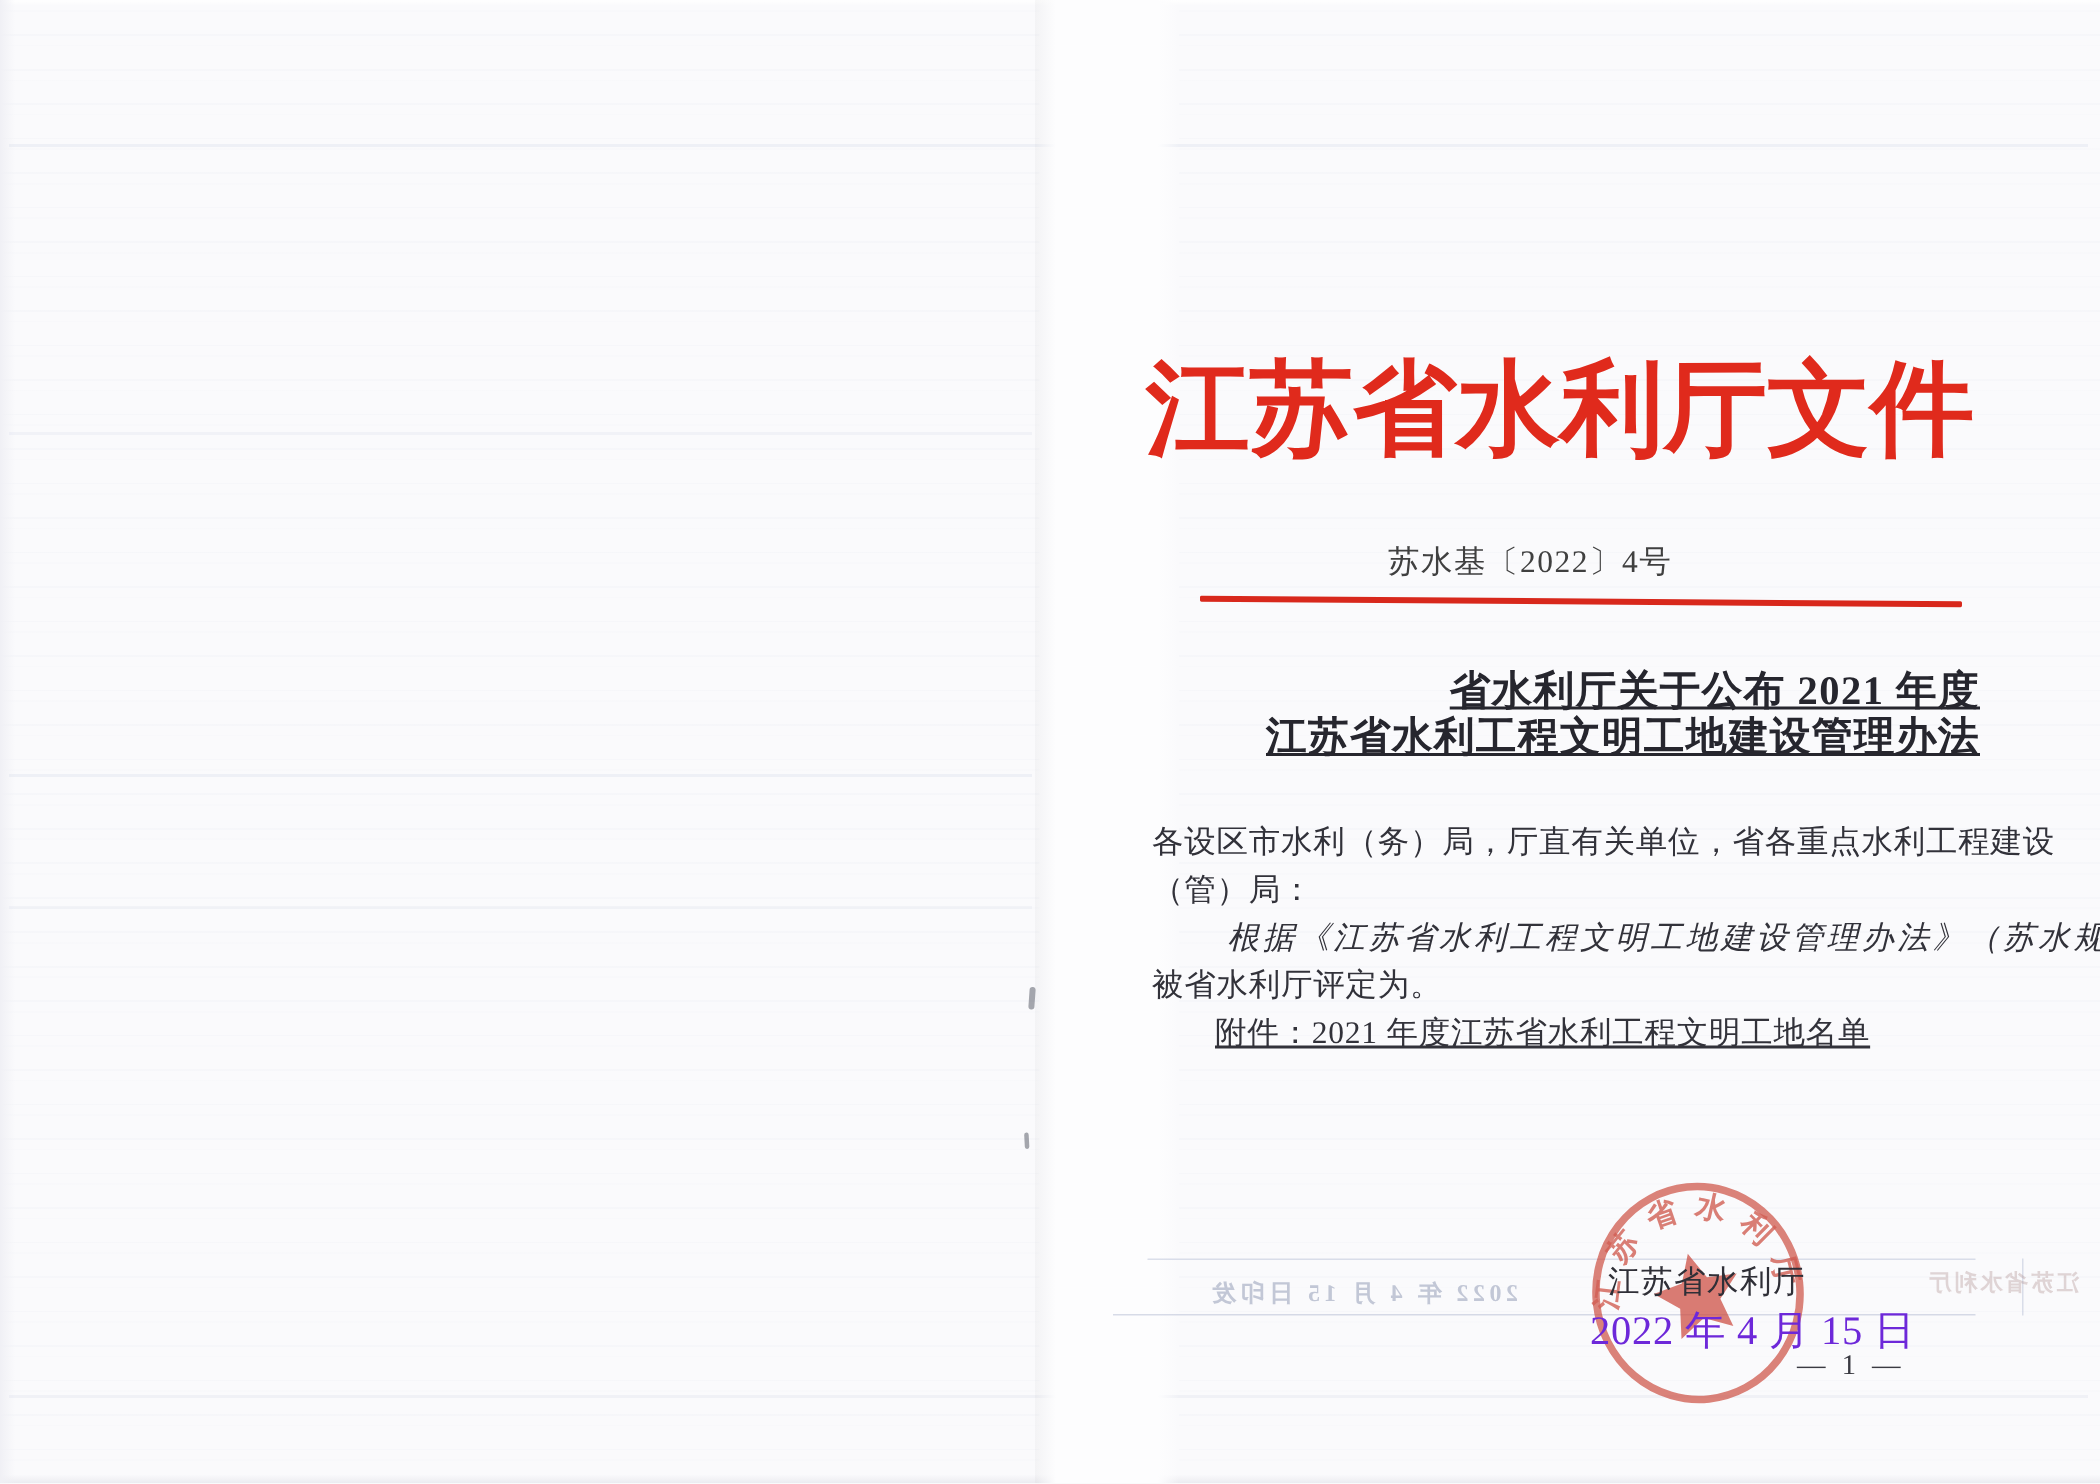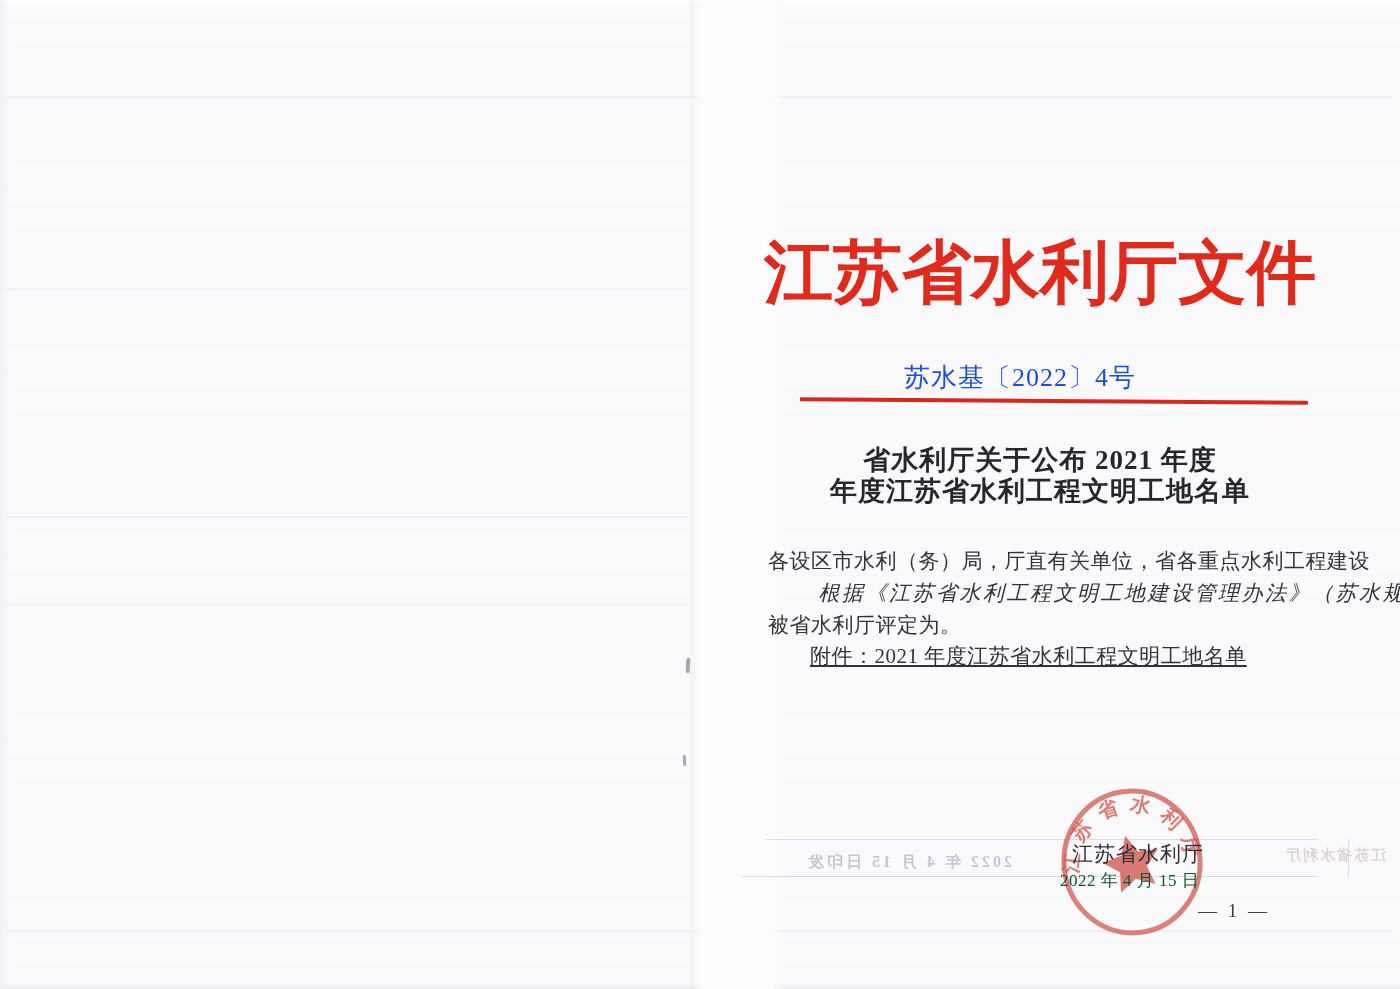--- a/index.html
+++ b/index.html
@@ -44,47 +44,47 @@
 
   
   .org-title {
     position:absolute; left:760px; top:234px; width:560px;
     text-align:center; color:#e02a1c; font-weight:700;
     font-size:69px; line-height:78px; letter-spacing:0px;
     white-space:nowrap;
   }
   .doc-number {
     position:absolute; left:750px; top:360px; width:540px;
-    text-align:center; color:#1d4ed8; font-size:26px; letter-spacing:1px;
+    text-align:center; color:#404040; font-size:21px; letter-spacing:1px;
   }
   .red-rule {
     position:absolute; left:800px; top:399px; width:508px; height:4px;
     background:#d8281c; transform:rotate(0.4deg); border-radius:1px;
   }
 
   
   .notice-title {
     position:absolute; left:760px; top:445px; width:560px;
-    text-align:center; color:#26262e; font-weight:700;
-    font-size:27px; line-height:31px; letter-spacing:1px;
+    text-align:right; color:#26262e; font-weight:700;
+    font-size:27px; line-height:31px; letter-spacing:1px;text-decoration:underline;
   }
 
   
   .body-text {
     position:absolute; left:768px; top:546px; width:556px;
     color:#32323a; font-size:21px; line-height:31.8px; letter-spacing:0.5px;
     white-space:nowrap;
   }
   .body-text .line { height:31.8px; }
   .body-text .ind      { text-indent:2em;text-decoration:underline; }
   .body-text .ind-wide { text-indent:2.4em; letter-spacing:2.5px;font-style:italic; }
 
   
   .sig-org  { position:absolute; left:1072px; top:840px; font-size:21px; color:#2f2f37; letter-spacing:1px; }
-  .sig-date { position:absolute; left:1060px; top:869px; font-size:17px; color:#14532d; letter-spacing:0.5px; }
+  .sig-date { position:absolute; left:1060px; top:869px; font-size:27px; color:#6d28d9; letter-spacing:0.5px; }
   .page-num { position:absolute; left:1198px; top:900px; font-size:19px; color:#3a3a42; letter-spacing:3px; }
 
   .seal { position:absolute; left:1054px; top:784px; width:156px; height:156px; opacity:.88; transform:rotate(-6deg); }
 
   
   .bleed-line { position:absolute; height:1px; background:rgba(168,178,204,0.5); }
   .bl1 { left:765px; top:839px; width:552px; opacity:.8; }
   .bl2 { left:742px; top:876px; width:575px; opacity:.9; }
   .bleed-v { position:absolute; left:1348px; top:839px; width:1px; height:38px; background:rgba(168,178,204,0.4); }
   .mirror {
@@ -120,25 +120,26 @@
   <div class="gutter"></div>
   <div class="fold-speck speck1"></div>
   <div class="fold-speck speck2"></div>
 
   <div class="org-title">江苏省水利厅文件</div>
   <div class="doc-number">苏水基〔2022〕4号</div>
   <div class="red-rule"></div>
 
   <div class="notice-title">
     <div>省水利厅关于公布 2021 年度</div>
-    <div>年度江苏省水利工程文明工地名单</div>
+    <div>江苏省水利工程文明工地建设管理办法</div>
   </div>
 
   <div class="body-text">
     <div class="line">各设区市水利（务）局，厅直有关单位，省各重点水利工程建设</div>
+    <div class="line">（管）局：</div>
     <div class="line ind-wide">根据《江苏省水利工程文明工地建设管理办法》（苏水规</div>
     <div class="line">被省水利厅评定为。</div>
     <div class="line ind">附件：2021 年度江苏省水利工程文明工地名单</div>
   </div>
 
   <div class="bleed-line bl1"></div>
   <div class="bleed-line bl2"></div>
   <div class="bleed-v"></div>
   <div class="mirror date-imprint">2022 年 4 月 15 日印发</div>
   <div class="mirror right-frag">江苏省水利厅</div>

